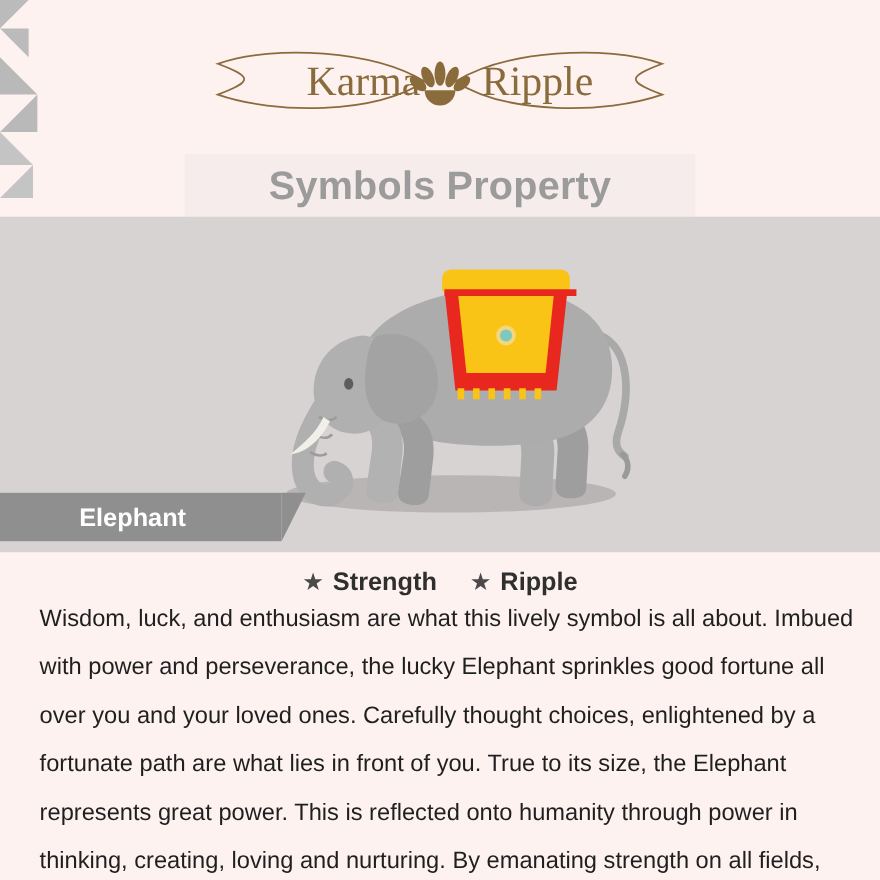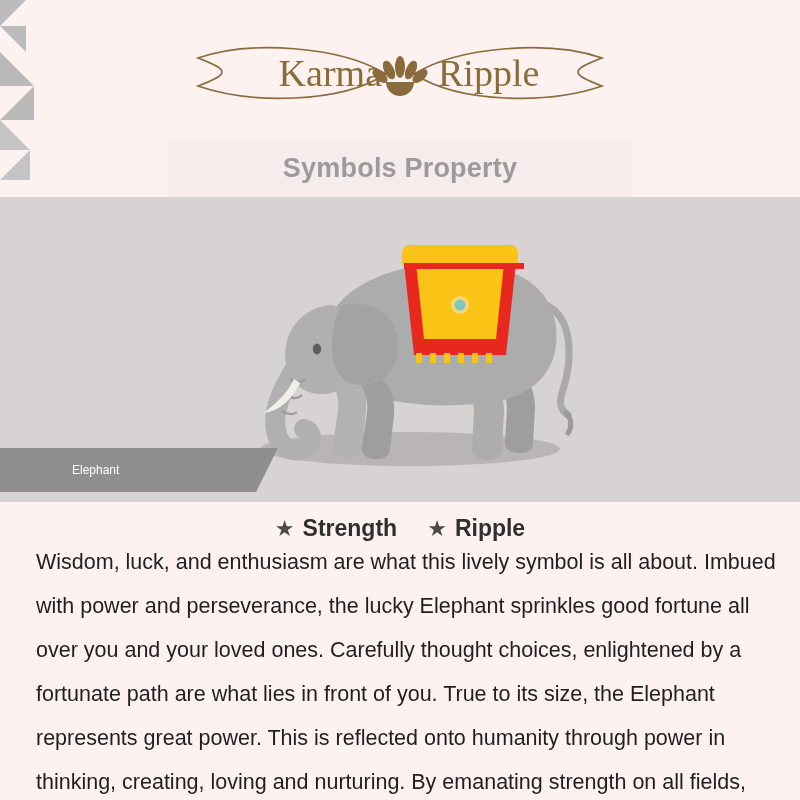--- a/index.html
+++ b/index.html
@@ -81,21 +81,21 @@
     top: 140px;
     left: 168px;
     width: 464px;
     height: 57px;
     background: #f6eceb;
     display: flex;
     align-items: center;
     justify-content: center;
   }
   .banner-text {
-    font-size: 27px;
+    font-size: 36px;
     font-weight: bold;
     color: #9b9b9b;
     letter-spacing: 0.2px;
   }
 
   
   .art-field {
     position: absolute;
     top: 197px;
     left: 0;
@@ -124,22 +124,22 @@
   .label-tab-notch {
     position: absolute;
     top: 448px;
     left: 256px;
     width: 0; height: 0;
     border-top: 44px solid #8f8f8f;
     border-right: 22px solid transparent;
   }
   .label-tab-text {
     margin-left: 72px;
-    font-size: 12px;
-    font-weight: normal;
+    font-size: 23px;
+    font-weight: bold;
     color: #ffffff;
   }
 
   
   .traits {
     position: absolute;
     top: 515px;
     left: 0;
     width: 800px;
     display: flex;

